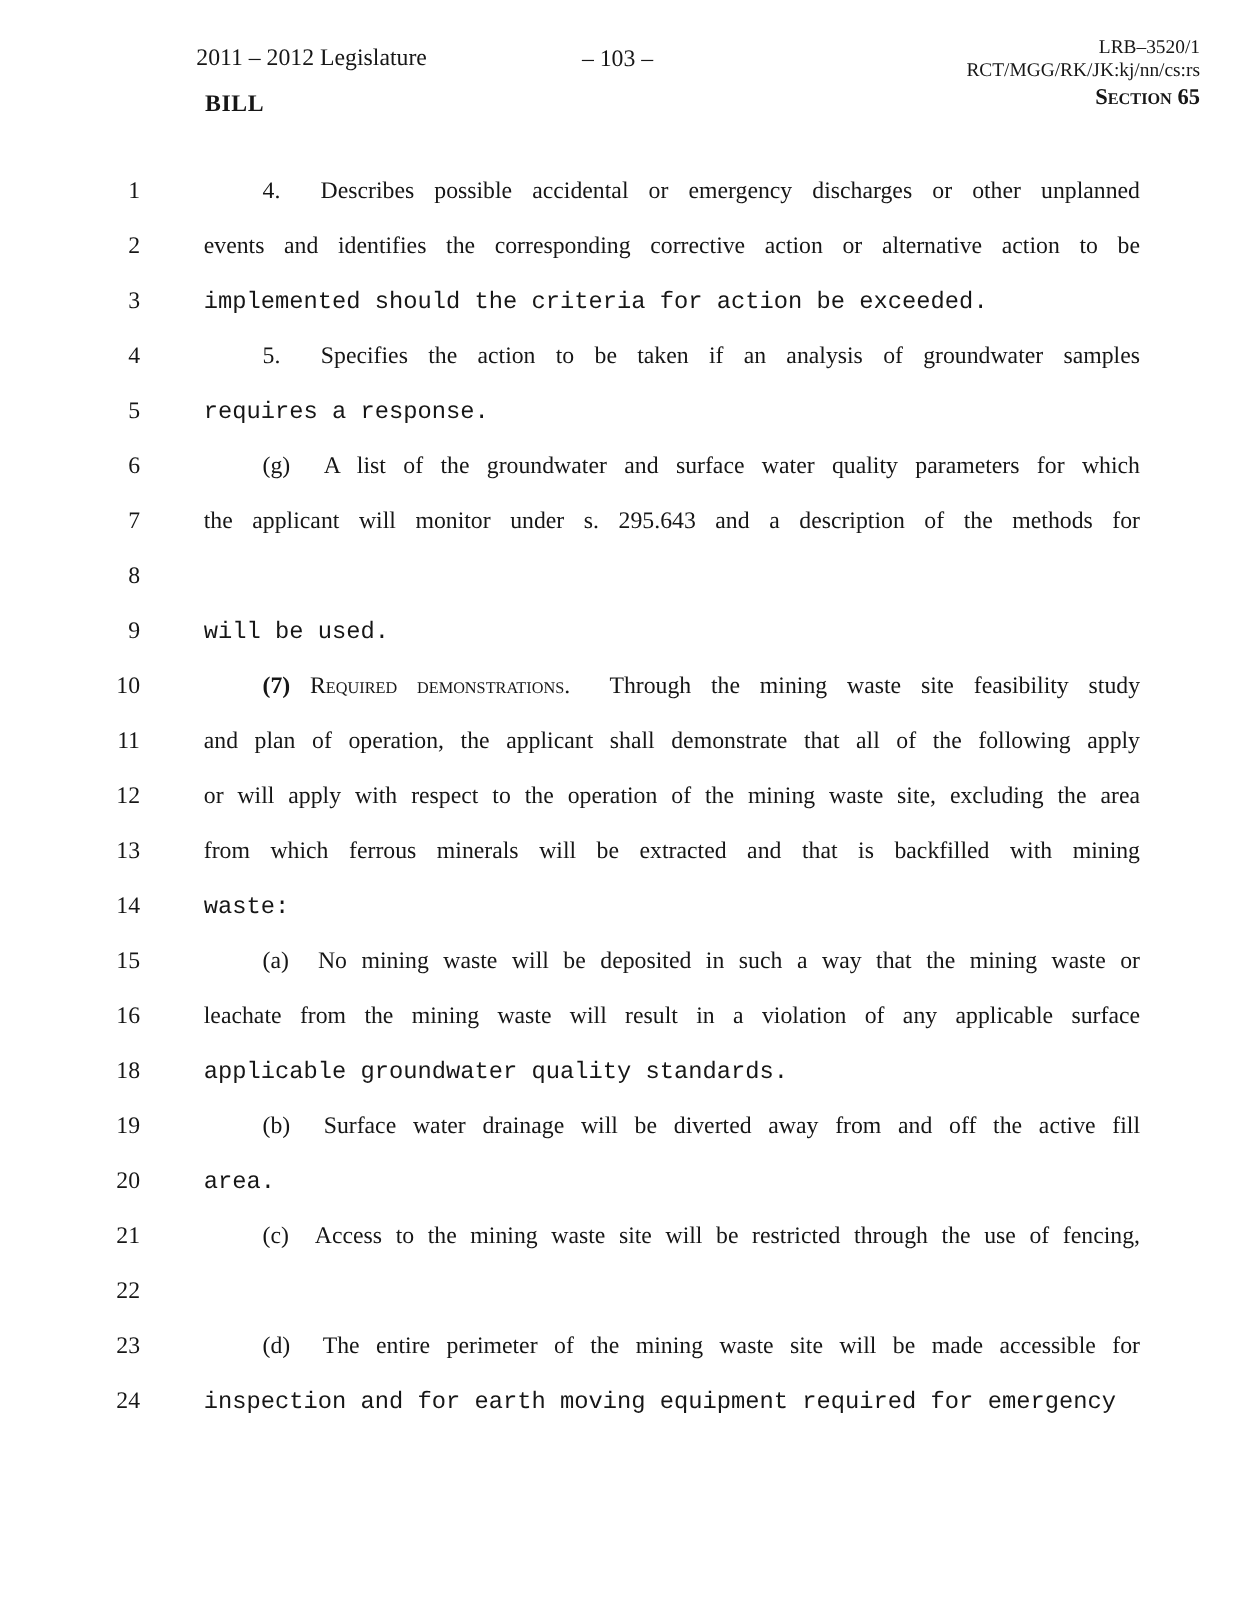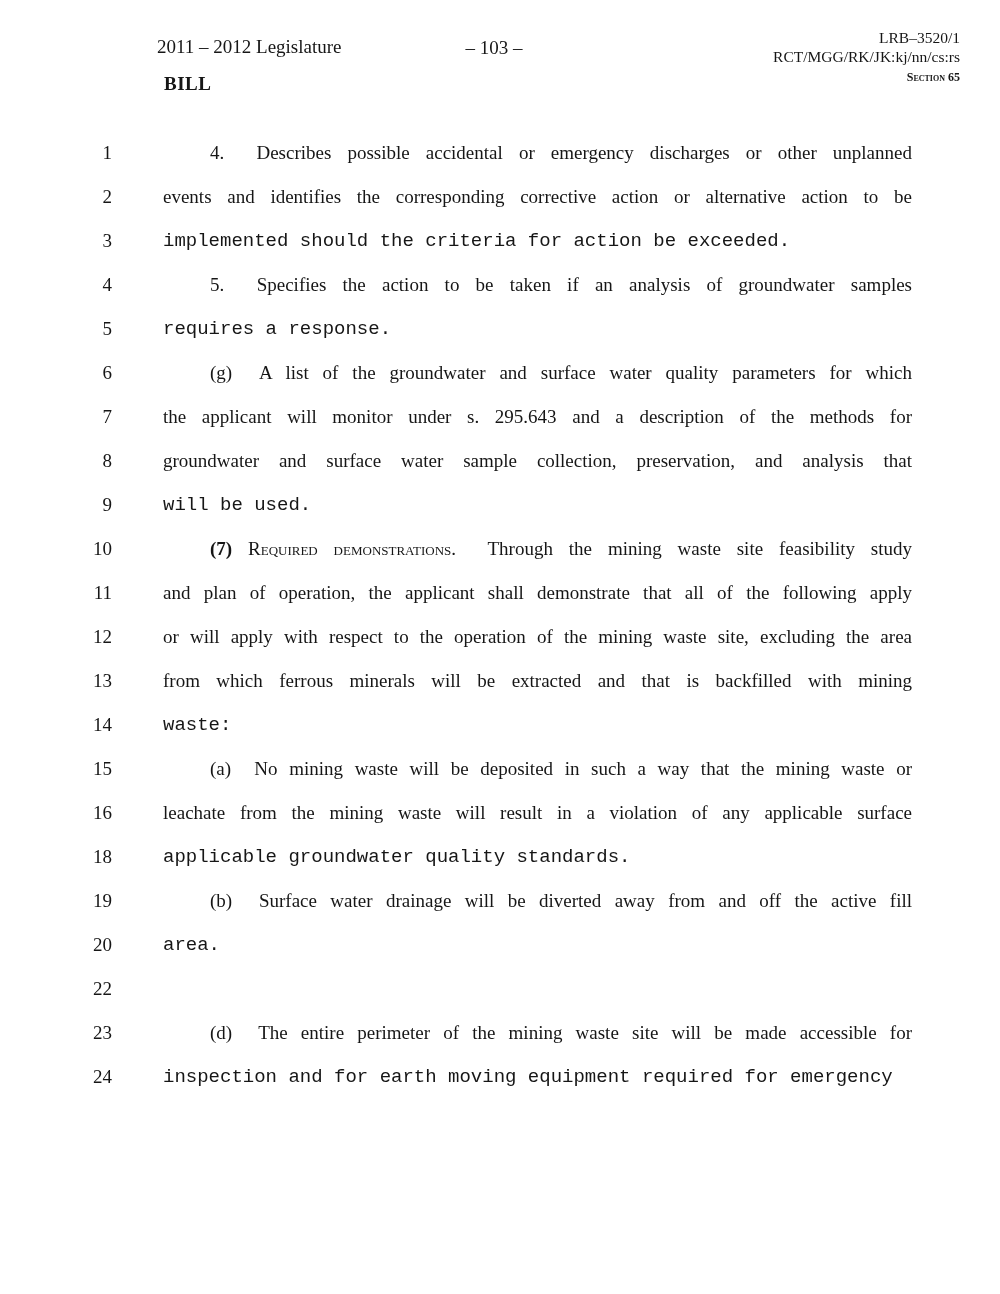--- a/index.html
+++ b/index.html
@@ -47,21 +47,21 @@
   .hdr-right {
     position: absolute;
     right: 88px;
     top: 28px;
     text-align: right;
     font-size: 15.5px;
     line-height: 19px;
     white-space: nowrap;
   }
   .hdr-right .section {
-    font-size: 12px;
+    font-size: 18px;
     font-weight: bold;
     font-variant: small-caps;
     line-height: 22px;
   }
 
   
   .lines {
     position: absolute;
     left: 60px;
     top: 131px;
@@ -142,21 +142,20 @@
       <div class="line">
         <span class="num">6</span>
         <span class="text indent"><span>(g)&nbsp; A list of the groundwater and surface water quality parameters for which</span></span>
       </div>
       <div class="line">
         <span class="num">7</span>
         <span class="text"><span>the applicant will monitor under s. 295.643 and a description of the methods for</span></span>
       </div>
       <div class="line">
         <span class="num">8</span>
-        <span class="text"><span>groundwater and surface water sample collection, preservation, and analysis that</span></span>
       </div>
       <div class="line">
         <span class="num">9</span>
         <span class="text last"><span>will be used.</span></span>
       </div>
       <div class="line">
         <span class="num">10</span>
         <span class="text indent"><span class="bold">(7)</span><span class="smallcaps">&nbsp;Required demonstrations.</span><span>&nbsp; Through the mining waste site feasibility study</span></span>
       </div>
       <div class="line">
@@ -189,20 +188,24 @@
       </div>
       <div class="line">
         <span class="num">19</span>
         <span class="text indent"><span>(b)&nbsp; Surface water drainage will be diverted away from and off the active fill</span></span>
       </div>
       <div class="line">
         <span class="num">20</span>
         <span class="text last"><span>area.</span></span>
       </div>
       <div class="line">
+        <span class="num">21</span>
+        <span class="text indent"><span>(c)&nbsp; Access to the mining waste site will be restricted through the use of fencing,</span></span>
+      </div>
+      <div class="line">
         <span class="num">22</span>
       </div>
       <div class="line">
         <span class="num">23</span>
         <span class="text indent"><span>(d)&nbsp; The entire perimeter of the mining waste site will be made accessible for</span></span>
       </div>
       <div class="line">
         <span class="num">24</span>
         <span class="text last"><span>inspection and for earth moving equipment required for emergency maintenance.</span></span>
       </div>

